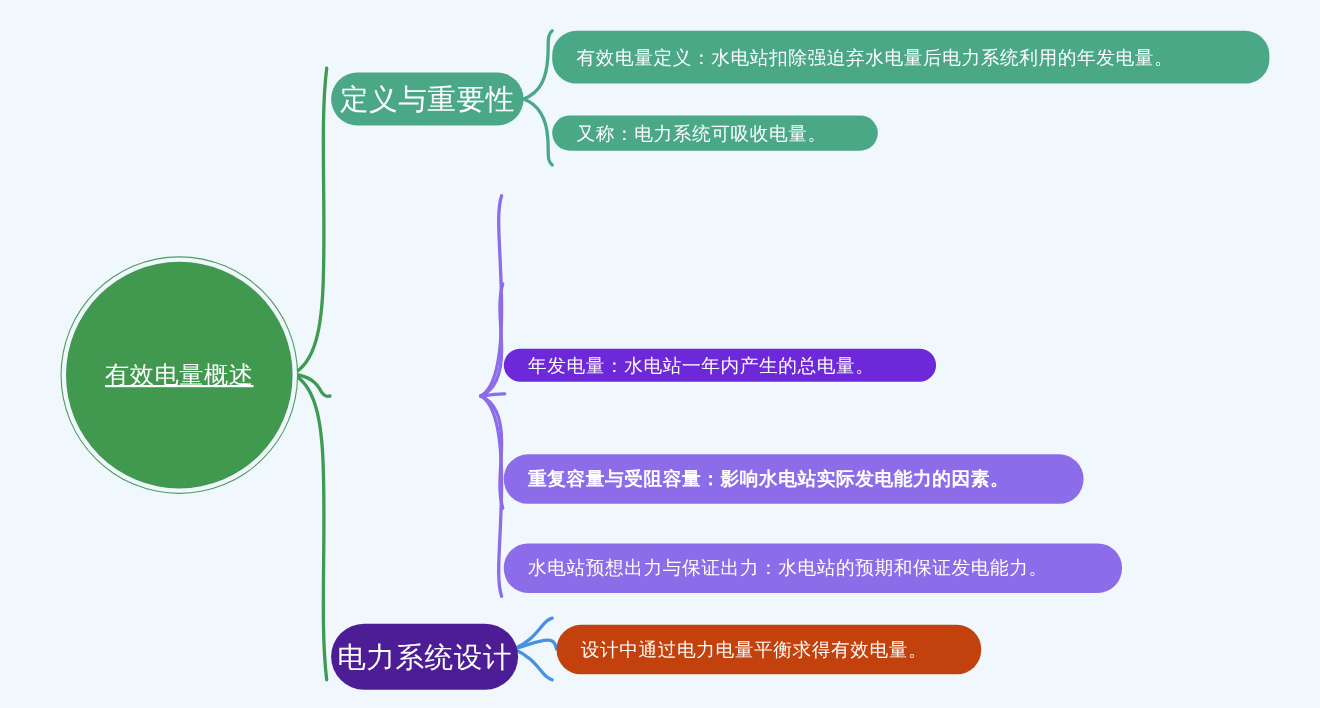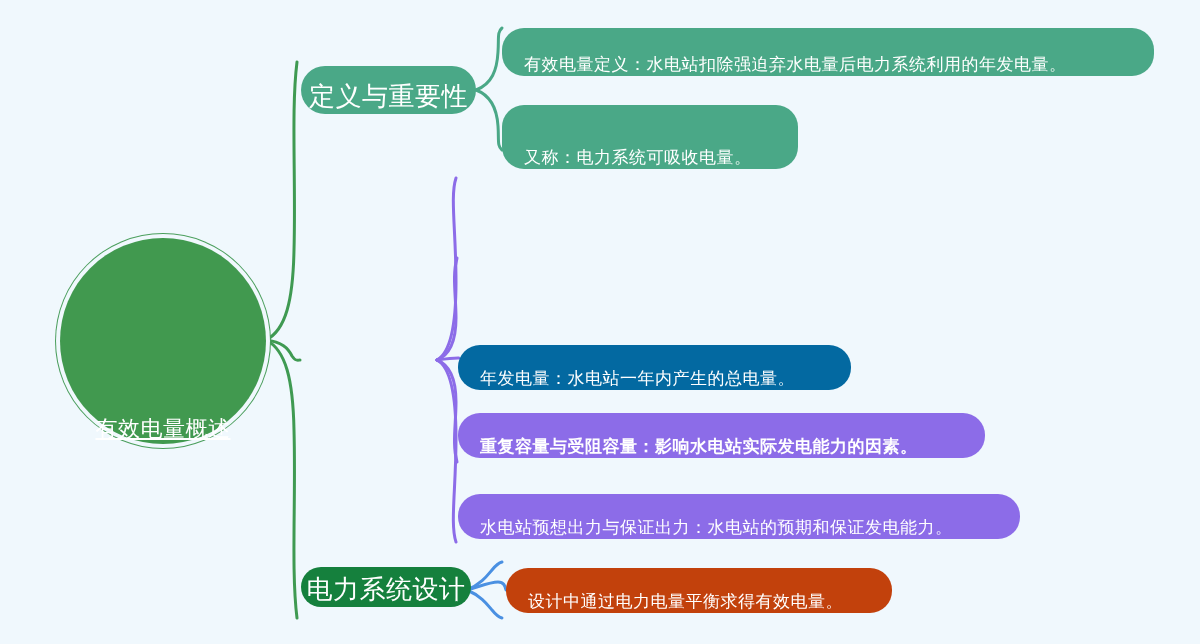--- a/index.html
+++ b/index.html
@@ -24,21 +24,21 @@
     left: 0;
     top: 0;
     width: 1200px;
     height: 644px;
     pointer-events: none;
   }
   .node {
     position: absolute;
     box-sizing: border-box;
     display: flex;
-    align-items: flex-end;
+    align-items: center;
     justify-content: center;
     color: #ffffff;
     white-space: nowrap;
     letter-spacing: 0.5px;
   }
   .node-root {
     border-radius: 50%;
     font-size: 22px;
     box-shadow: 0 0 0 4px #f0f8fd, 0 0 0 5px #4a9e5c;
     text-decoration: underline;
@@ -93,40 +93,40 @@
   </div>
 
   <div class="node node-branch" style="left:301px; top:66px; width:175px; height:48px; background:#4aa887;">
     <span>定义与重要性</span>
   </div>
 
   <div class="node node-leaf" style="left:502px; top:28px; width:652px; height:48px; background:#4aa887;">
     <span>有效电量定义：水电站扣除强迫弃水电量后电力系统利用的年发电量。</span>
   </div>
 
-  <div class="node node-leaf" style="left:502px; top:105px; width:296px; height:64px; background:#4aa887;">
+  <div class="node node-leaf" style="left:502px; top:105px; width:296px; height:32px; background:#4aa887;">
     <span>又称：电力系统可吸收电量。</span>
   </div>
 
 
 
 
-  <div class="node node-leaf" style="left:458px; top:345px; width:393px; height:45px; background:#0369a1;">
+  <div class="node node-leaf" style="left:458px; top:317px; width:393px; height:30px; background:#6d28d9;">
     <span>年发电量：水电站一年内产生的总电量。</span>
   </div>
 
   <div class="node node-leaf" style="left:458px; top:413px; width:527px; height:45px; background:#8c6ce8;font-weight:bold;">
     <span>重复容量与受阻容量：影响水电站实际发电能力的因素。</span>
   </div>
 
   <div class="node node-leaf" style="left:458px; top:494px; width:562px; height:45px; background:#8c6ce8;">
     <span>水电站预想出力与保证出力：水电站的预期和保证发电能力。</span>
   </div>
 
-  <div class="node node-branch" style="left:301px; top:567px; width:170px; height:40px; background:#15803d;">
+  <div class="node node-branch" style="left:301px; top:567px; width:170px; height:60px; background:#4c1d95;">
     <span>电力系统设计</span>
   </div>
 
   <div class="node node-leaf" style="left:506px; top:568px; width:386px; height:45px; background:#c2410c;">
     <span>设计中通过电力电量平衡求得有效电量。</span>
   </div>
 
 </div>
 
 </body></html>

